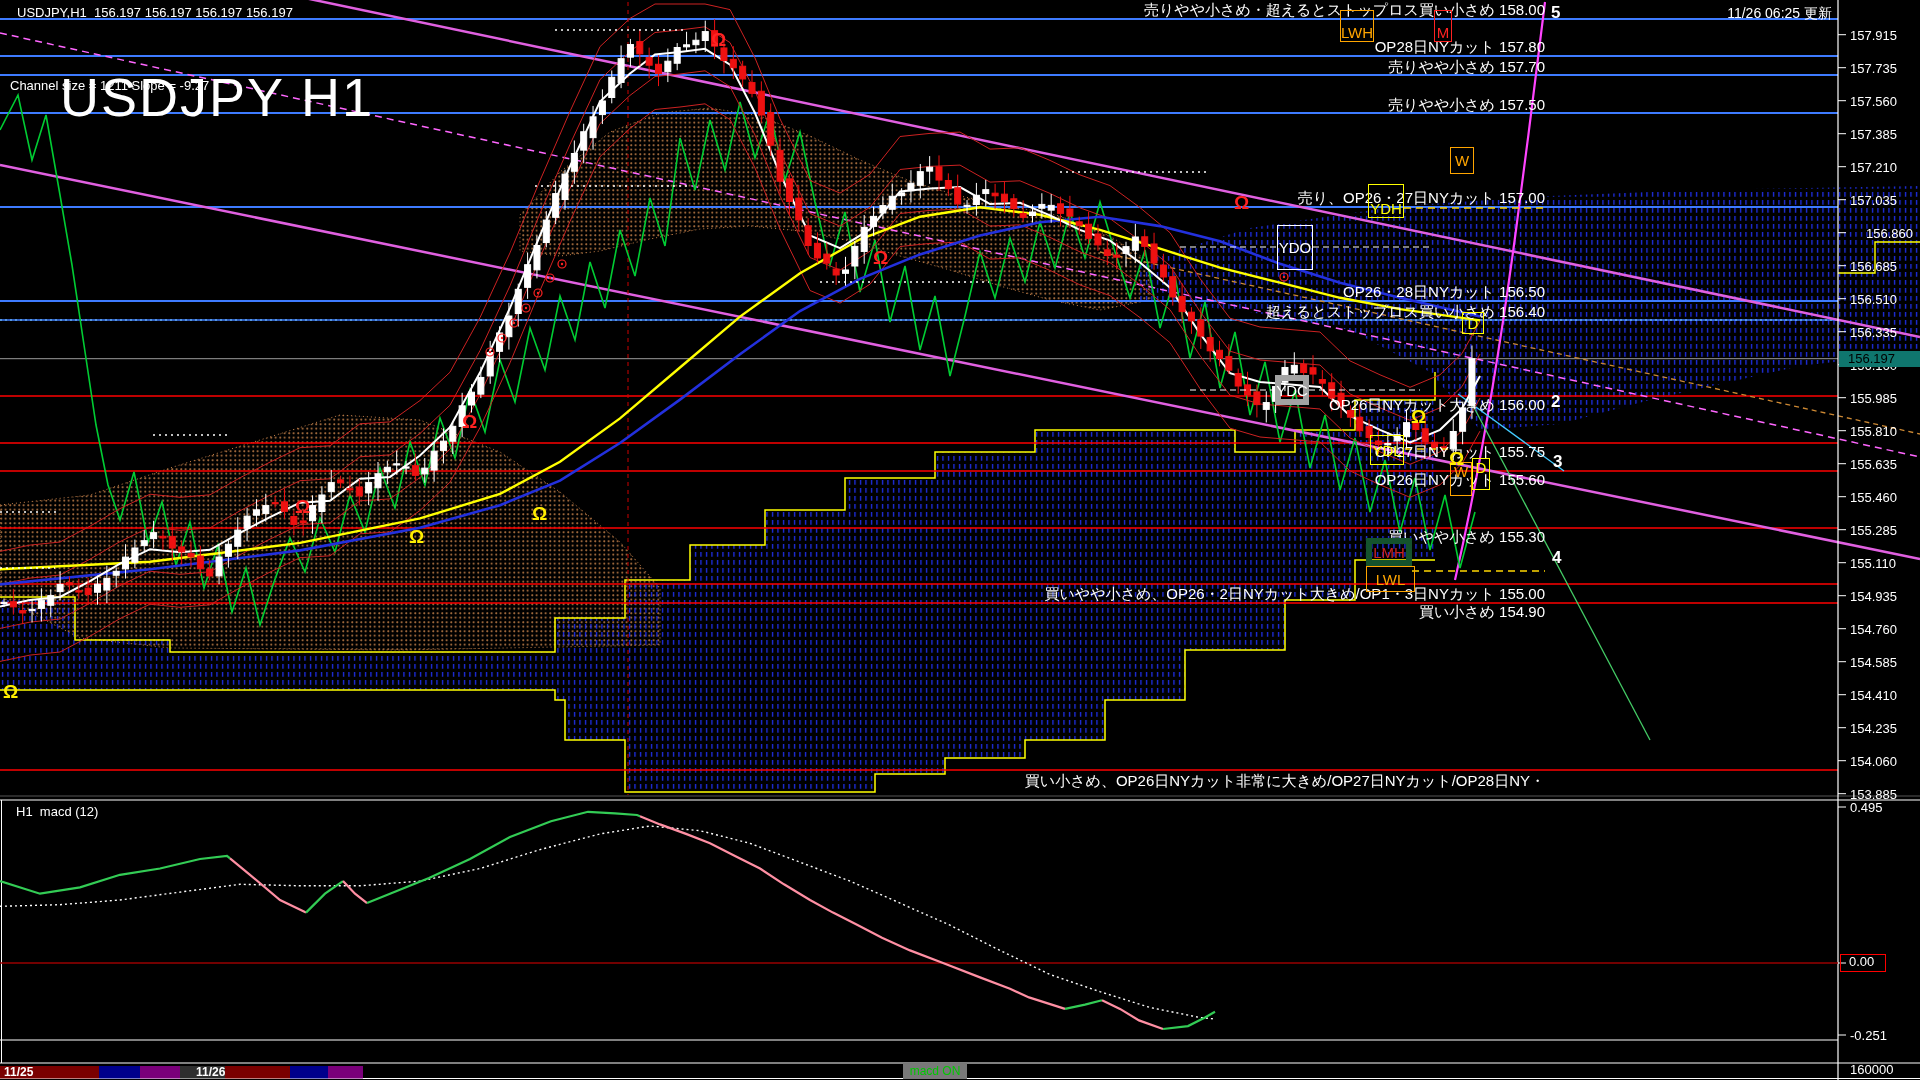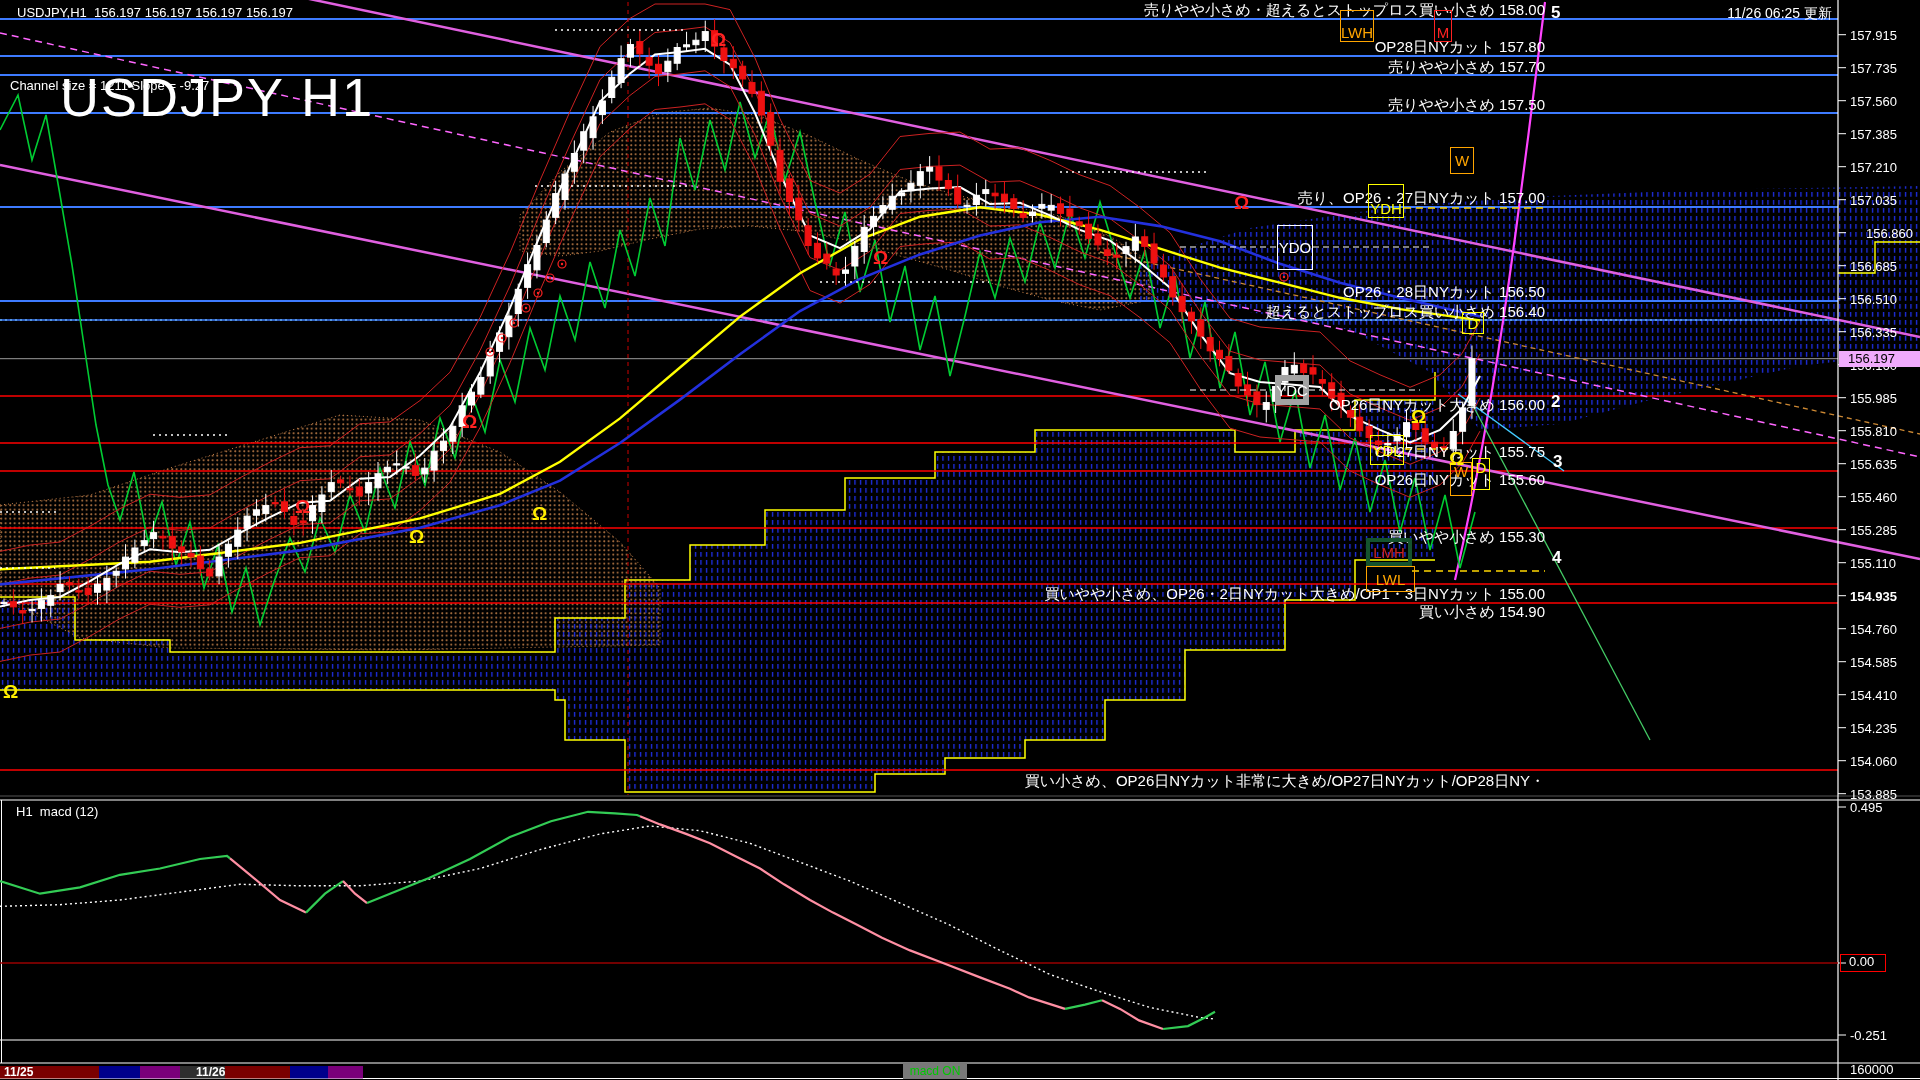--- a/index.html
+++ b/index.html
@@ -4,21 +4,21 @@
 <style>
   html,body{margin:0;padding:0;background:#000;}
   #screen{position:relative;width:1920px;height:1080px;background:#000;overflow:hidden;
           font-family:"Liberation Sans",sans-serif;}
   #gfx{position:absolute;left:0;top:0;}
   .txt{position:absolute;color:#fff;white-space:pre;}
   .info{font-size:13px;}
   .watermark{font-size:54px;letter-spacing:2px;color:#fff;font-weight:400;}
   .ann{font-size:15px;text-align:right;transform:translateY(-50%);}
   .axis-label{font-size:13px;transform:translateY(-50%);}
-  .cur-box{position:absolute;left:1839px;width:81px;height:16px;background:#f0abfc;color:#000;
+  .cur-box{position:absolute;left:1839px;width:81px;height:16px;background:#0f766e;color:#000;
            font-size:13px;line-height:16px;padding-left:9px;box-sizing:border-box;}
   .wave-num{position:absolute;font-size:17px;font-weight:bold;color:#fff;transform:translate(0,-50%);}
   .mbox{position:absolute;display:flex;justify-content:center;box-sizing:border-box;
         font-size:15px;background:transparent;}
   .macd-axis{font-size:13px;transform:translateY(-50%);}
   .zero-box{position:absolute;left:1840px;width:36px;height:16px;border:1px solid #f00;
             color:#fff;font-size:13px;line-height:14px;padding-left:8px;transform:translateY(-50%);}
   .tl-label{position:absolute;top:1066px;font-size:12px;font-weight:bold;color:#fff;line-height:13px;}
   .macd-btn{position:absolute;left:903px;top:1063px;width:64px;height:16px;background:#787878;
             color:#00c800;font-size:12px;text-align:center;line-height:16px;}
@@ -490,21 +490,21 @@
       <div class="txt axis-label" style="left:1850px;top:265.7px;">156.685</div>
       <div class="txt axis-label" style="left:1850px;top:298.7px;">156.510</div>
       <div class="txt axis-label" style="left:1850px;top:331.7px;">156.335</div>
       <div class="txt axis-label" style="left:1850px;top:364.7px;">156.160</div>
       <div class="txt axis-label" style="left:1850px;top:397.7px;">155.985</div>
       <div class="txt axis-label" style="left:1850px;top:430.7px;">155.810</div>
       <div class="txt axis-label" style="left:1850px;top:463.7px;">155.635</div>
       <div class="txt axis-label" style="left:1850px;top:496.7px;">155.460</div>
       <div class="txt axis-label" style="left:1850px;top:529.7px;">155.285</div>
       <div class="txt axis-label" style="left:1850px;top:562.7px;">155.110</div>
-      <div class="txt axis-label" style="left:1850px;top:595.7px;font-weight:bold;">154.935</div>
+      <div class="txt axis-label" style="left:1850px;top:595.7px;">154.935</div>
       <div class="txt axis-label" style="left:1850px;top:628.7px;">154.760</div>
       <div class="txt axis-label" style="left:1850px;top:661.7px;">154.585</div>
       <div class="txt axis-label" style="left:1850px;top:694.7px;">154.410</div>
       <div class="txt axis-label" style="left:1850px;top:727.7px;">154.235</div>
       <div class="txt axis-label" style="left:1850px;top:760.7px;">154.060</div>
       <div class="txt axis-label" style="left:1850px;top:793.7px;">153.885</div>
       <div class="cur-box" style="top:350.7px;">156.197</div>
       <div class="txt ann" style="right:375px;top:10px;">売りやや小さめ・超えるとストップロス買い小さめ 158.00</div>
       <div class="txt ann" style="right:375px;top:47px;">OP28日NYカット 157.80</div>
       <div class="txt ann" style="right:375px;top:67px;">売りやや小さめ 157.70</div>
@@ -526,21 +526,21 @@
       <div class="mbox" style="left:1340px;top:10px;width:34px;height:32px;border:1px solid #ffa500;color:#ffa500;align-items:flex-end;">LWH</div>
       <div class="mbox" style="left:1434px;top:10px;width:18px;height:32px;border:1px solid #ff2222;color:#ff2222;align-items:flex-end;">M</div>
       <div class="mbox" style="left:1450px;top:147px;width:24px;height:27px;border:1px solid #ffa500;color:#ffa500;align-items:center;">W</div>
       <div class="mbox" style="left:1368px;top:184px;width:36px;height:34px;border:1px solid #ffff00;color:#ffff00;align-items:flex-end;">YDH</div>
       <div class="mbox" style="left:1277px;top:225px;width:36px;height:45px;border:1px solid #ffffff;color:#ffffff;align-items:center;">YDO</div>
       <div class="mbox" style="left:1462px;top:312px;width:22px;height:22px;border:1px solid #ffff00;color:#ffff00;align-items:center;">D</div>
       <div class="mbox" style="left:1275px;top:375px;width:34px;height:30px;border:6px solid #a3a3a3;color:#ffffff;align-items:center;">YDC</div>
       <div class="mbox" style="left:1370px;top:435px;width:34px;height:30px;border:1px solid #ffff00;color:#ffff00;align-items:center;">YDL</div>
       <div class="mbox" style="left:1450px;top:462px;width:22px;height:34px;border:1px solid #ffa500;color:#ffa500;align-items:flex-start;">W</div>
       <div class="mbox" style="left:1472px;top:458px;width:18px;height:32px;border:1px solid #ffff00;color:#ffff00;align-items:flex-start;">D</div>
-      <div class="mbox" style="left:1366px;top:538px;width:46px;height:28px;border:4px solid #14532d;color:#cc2222;align-items:center;">LMH</div>
+      <div class="mbox" style="left:1366px;top:538px;width:46px;height:28px;border:6px solid #14532d;color:#cc2222;align-items:center;">LMH</div>
       <div class="mbox" style="left:1366px;top:566px;width:49px;height:26px;border:1px solid #ffa500;color:#ffa500;align-items:center;">LWL</div>
       <div class="txt" style="left:711px;top:29px;font-size:19px;font-weight:bold;color:#ff2222;">Ω</div>
       <div class="txt" style="left:1234px;top:192px;font-size:19px;font-weight:bold;color:#ff2222;">Ω</div>
       <div class="txt" style="left:873px;top:247px;font-size:19px;font-weight:bold;color:#ff2222;">Ω</div>
       <div class="txt" style="left:462px;top:411px;font-size:19px;font-weight:bold;color:#ff2222;">Ω</div>
       <div class="txt" style="left:295px;top:496px;font-size:19px;font-weight:bold;color:#ff2222;">Ω</div>
       <div class="txt" style="left:409px;top:526px;font-size:19px;font-weight:bold;color:#ffee00;">Ω</div>
       <div class="txt" style="left:532px;top:503px;font-size:19px;font-weight:bold;color:#ffee00;">Ω</div>
       <div class="txt" style="left:1411px;top:406px;font-size:19px;font-weight:bold;color:#ffee00;">Ω</div>
       <div class="txt" style="left:1449px;top:448px;font-size:19px;font-weight:bold;color:#ffee00;">Ω</div>

